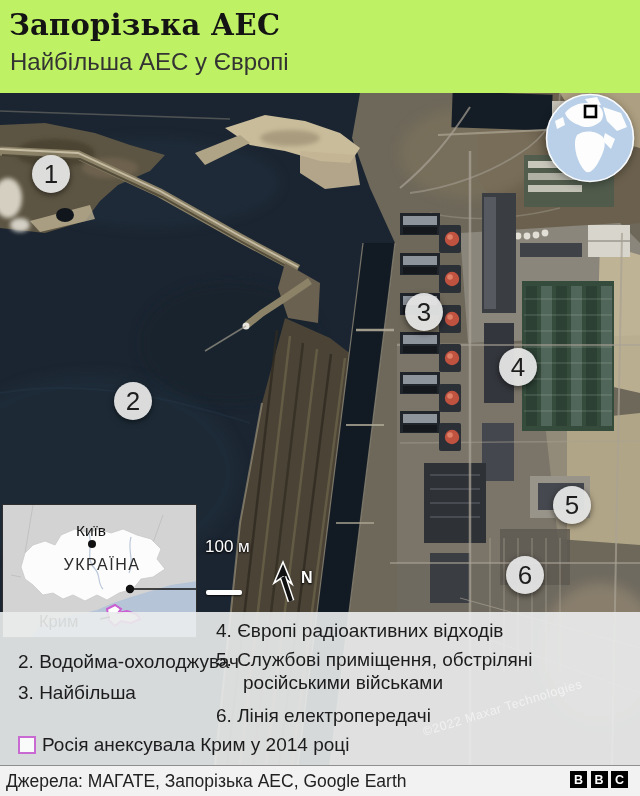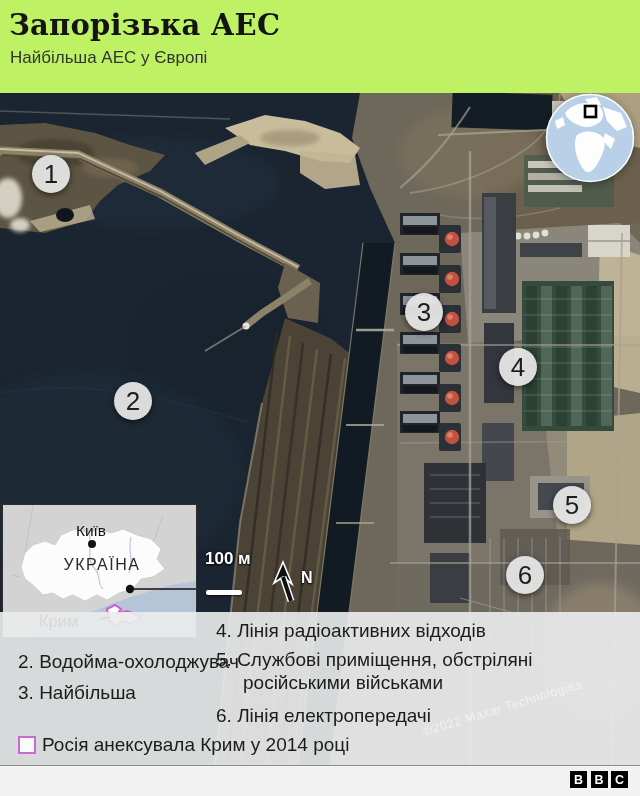--- a/index.html
+++ b/index.html
@@ -3,30 +3,30 @@
 <meta charset="utf-8">
 <style>
   html,body{margin:0;padding:0;background:#fff;}
   .canvas{position:relative;width:640px;height:796px;background:#bef264;overflow:hidden;
           font-family:"Liberation Sans",sans-serif;padding-left:21px;}
   .abs{position:absolute;}
 
   
   .title{left:9px;top:8px;font-family:"DejaVu Serif",serif;font-weight:700;
          font-size:29px;color:#141414;letter-spacing:.2px;}
-  .subtitle{left:10px;top:48px;font-size:17px;color:#333;text-align:center;}
+  .subtitle{left:10px;top:48px;font-size:24px;color:#333;text-align:center;}
 
   
   .map-wrap{left:0;top:93px;width:640px;height:672px;background:#1b2530;overflow:hidden;}
   .map-svg{position:absolute;left:0;top:0;}
 
   .marker{width:38px;height:38px;border-radius:50%;background:rgba(227,227,227,.96);
           box-shadow:0 2px 6px rgba(0,0,0,.55);display:flex;align-items:center;justify-content:center;
           font-size:26px;color:#1d1d1d;z-index:5;}
-  .scale-label{left:205px;top:456px;color:#fff;font-size:17px;font-weight:bold;z-index:6;
+  .scale-label{left:205px;top:444px;color:#fff;font-size:17px;font-weight:normal;z-index:6;
           text-shadow:0 1px 2px rgba(0,0,0,.9),0 0 3px rgba(0,0,0,.7);}
   .scale-bar{left:206px;top:497px;width:36px;height:4.5px;background:#fff;border-radius:2px;
           box-shadow:0 1px 2px rgba(0,0,0,.7);z-index:6;}
   .north-label{left:301px;top:476px;color:#fff;font-size:16px;font-weight:bold;z-index:6;
           text-shadow:0 1px 2px rgba(0,0,0,.9),0 0 3px rgba(0,0,0,.7);}
   .globe{left:545px;top:0px;z-index:6;filter:drop-shadow(0 2px 4px rgba(0,0,0,.35));}
 
   
   .inset{left:2px;top:383px;width:193px;height:132px;background:#d3d3d3;
          border:1.5px solid #2e2e2e;z-index:7;margin-top:28px;}
@@ -290,31 +290,32 @@
         <text x="88" y="31" font-size="15.5" fill="#111" text-anchor="middle" font-family="Liberation Sans, sans-serif">Київ</text>
         <text x="99" y="65" font-size="16" fill="#2b2b2b" text-anchor="middle" letter-spacing="1.5" font-family="Liberation Sans, sans-serif">УКРАЇНА</text>
         <text x="36" y="122" font-size="16.5" fill="#111" font-family="Liberation Sans, sans-serif">Крим</text>
       </svg>
     </div>
 
     <div class="abs overlay"></div>
 
     <div class="abs leg" style="left:18px;top:558px;"><span>2.</span> <span>Водойма-охолоджувач</span></div>
     <div class="abs leg" style="left:18px;top:589px;"><span>3.</span> <span>Найбільша</span></div>
-    <div class="abs leg" style="left:216px;top:527px;"><span>4.</span> <span>Лінія радіоактивних відходів</span></div>
+    <div class="abs leg" style="left:216px;top:527px;"><span>4.</span> <span>Європі радіоактивних відходів</span></div>
     <div class="abs leg-wrap" style="left:216px;top:555px;"><span>5.</span> <span>Службові приміщення, обстріляні російськими військами</span></div>
     <div class="abs leg" style="left:216px;top:612px;"><span>6.</span> <span>Лінія електропередачі</span></div>
 
     <div class="abs note-square"></div>
     <div class="abs note-text">Росія анексувала Крим у 2014 році</div>
 
     <div class="abs watermark">©2022 Maxar Technologies</div>
   </div>
 
   <div class="abs footer">
+    <div class="abs source">Джерела: МАГАТЕ, Запорізька АЕС, Google Earth</div>
     <div class="abs bbc">
       <div class="bbc-sq">
           <span>B</span>
         </div>
       <div class="bbc-sq">
           <span>B</span>
         </div>
       <div class="bbc-sq">
           <span>C</span>
         </div>

